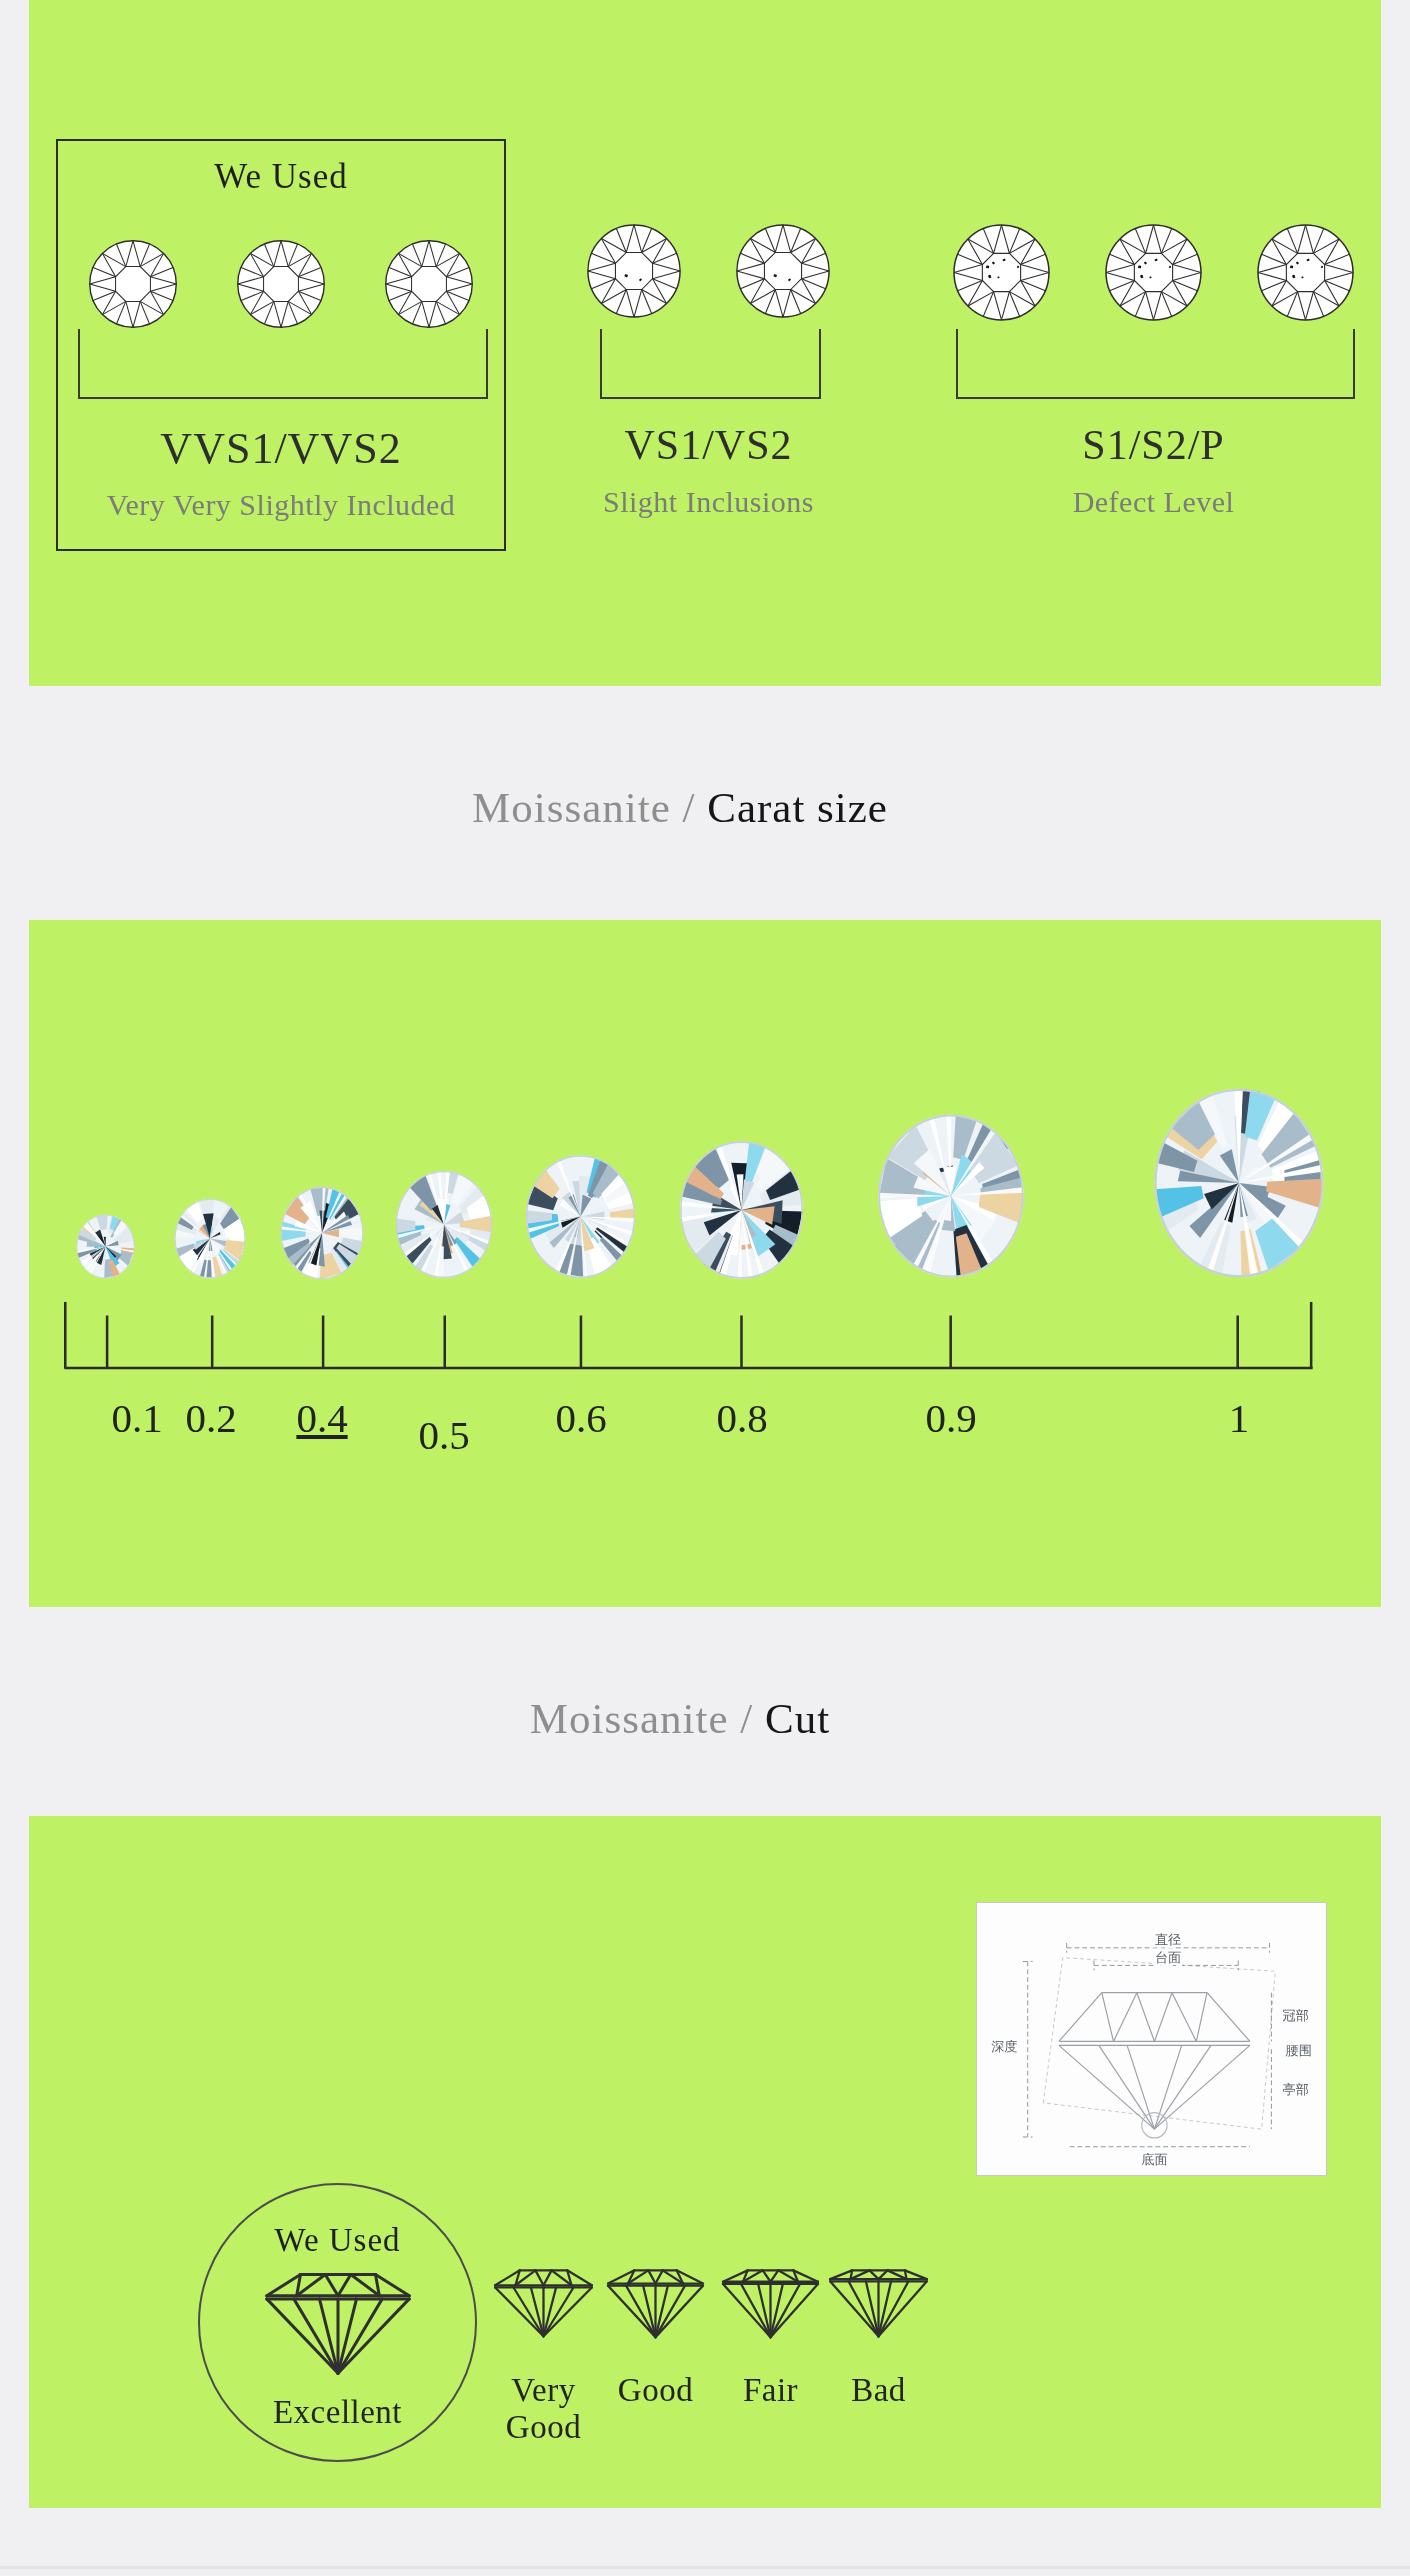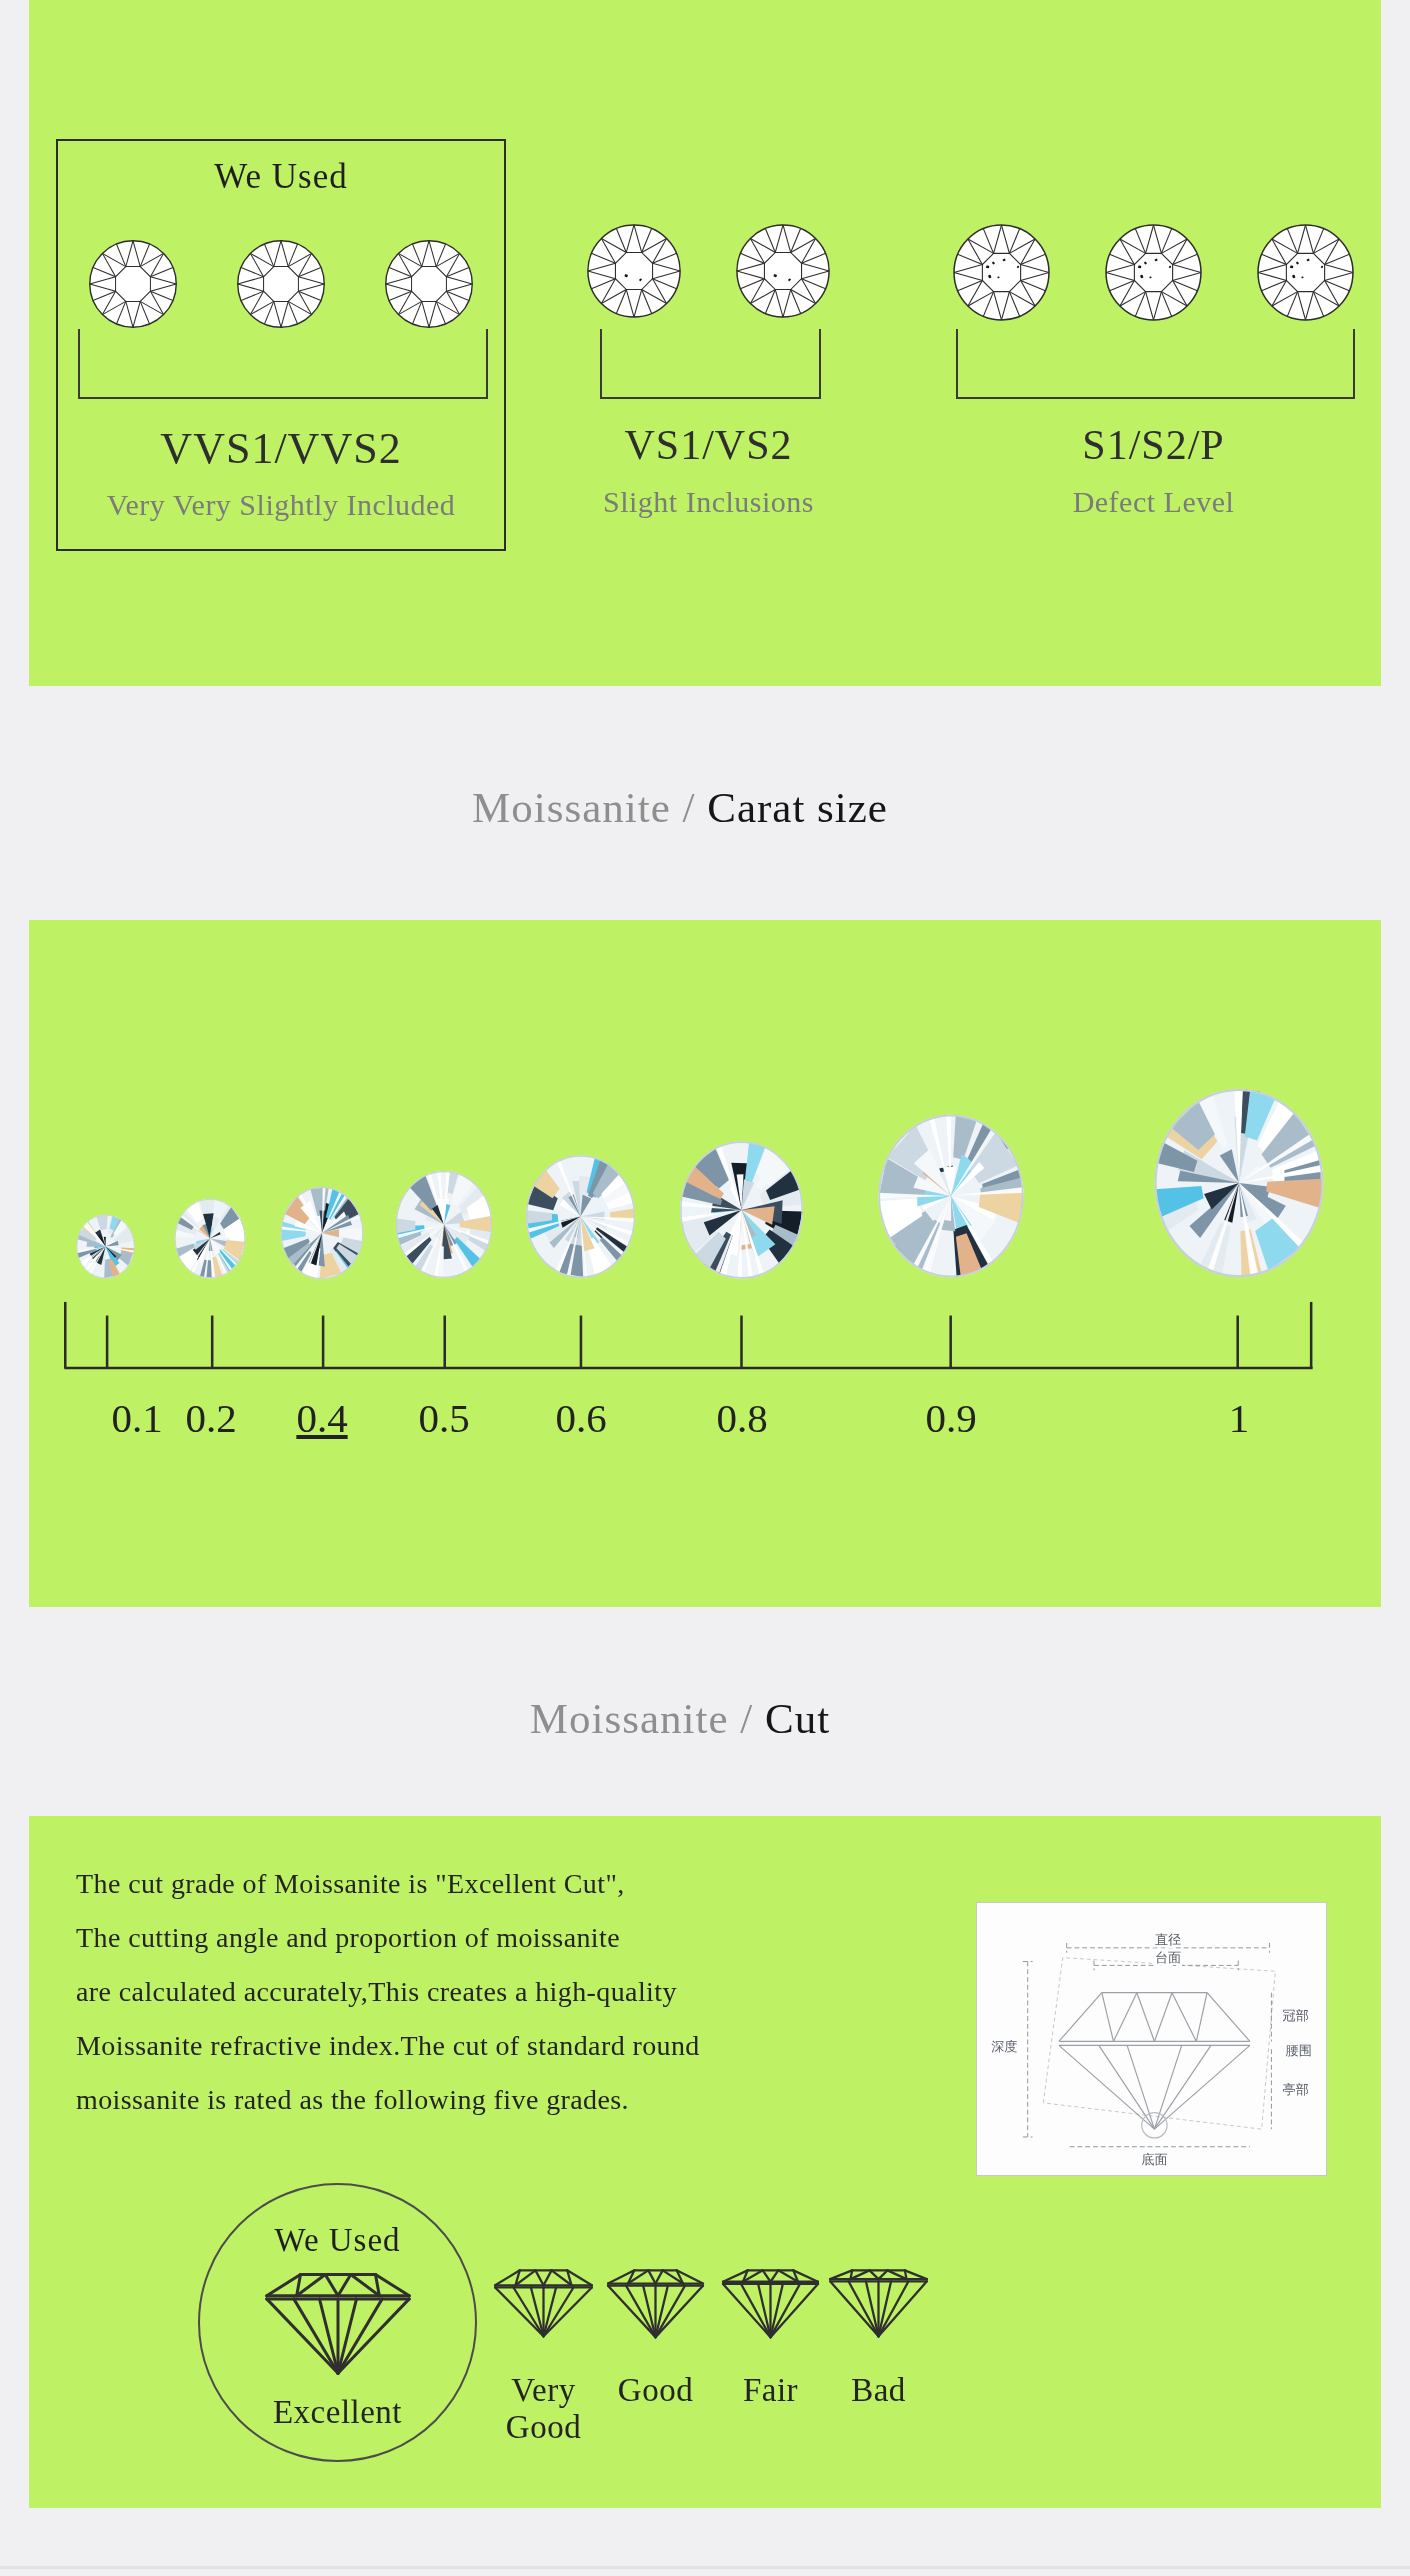--- a/index.html
+++ b/index.html
@@ -684,40 +684,35 @@
         <line x1="425" y1="17" x2="425" y2="71" stroke="#2b2b2b" stroke-width="2.6"></line>
         <line x1="565" y1="17" x2="565" y2="71" stroke="#2b2b2b" stroke-width="2.6"></line>
         <line x1="730" y1="17" x2="730" y2="71" stroke="#2b2b2b" stroke-width="2.6"></line>
         <line x1="945" y1="17" x2="945" y2="71" stroke="#2b2b2b" stroke-width="2.6"></line>
         <line x1="1240" y1="17" x2="1240" y2="71" stroke="#2b2b2b" stroke-width="2.6"></line>
       </svg>
     <div id="carat-labels">
         <span style="left: 76px; margin-left: 32px;">0.1</span>
         <span style="left: 182px;">0.2</span>
         <span style="left: 293px; text-decoration: underline;">0.4</span>
-        <span style="left: 415px;">0.5</span>
+        <span style="left: 415px; margin-top: 17px;">0.5</span>
         <span style="left: 552px;">0.6</span>
         <span style="left: 713px;">0.8</span>
         <span style="left: 922px;">0.9</span>
         <span style="left: 1210px;">1</span>
       </div>
   </section>
 
   <div class="band-title" style="top:1694px">
     <span class="pre">Moissanite /</span>
     <span class="main">Cut</span>
   </div>
 
   <section class="panel" style="left:29px;top:1816px;width:1352px;height:692px">
 
-    <p id="cut-paragraph">The cut grade of Moissanite is "Excellent Cut",
-The cutting angle and proportion of moissanite
-are calculated accurately,This creates a high-quality
-Moissanite refractive index.The cut of standard round
-moissanite is rated as the following five grades.</p>
 
     <div id="anatomy-box">
       <svg width="349" height="272" viewBox="0 0 358 279">
         <g fill="none" stroke="#c3c7cb" stroke-width="1" stroke-dasharray="4 3">
           <polygon points="68,205 88,56 306,70 292,232"></polygon>
         </g>
         <g fill="none" stroke="#8f959b" stroke-width="1" stroke-dasharray="5 3">
           <line x1="92" y1="46" x2="300" y2="46"></line>
           <line x1="92" y1="41" x2="92" y2="51"></line>
           <line x1="300" y1="41" x2="300" y2="51"></line>

